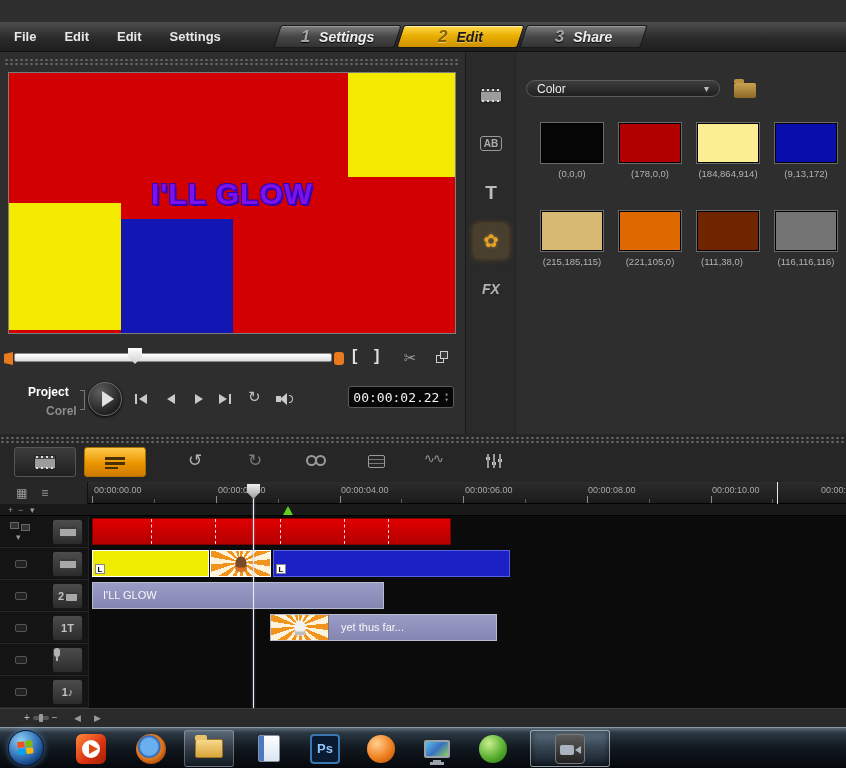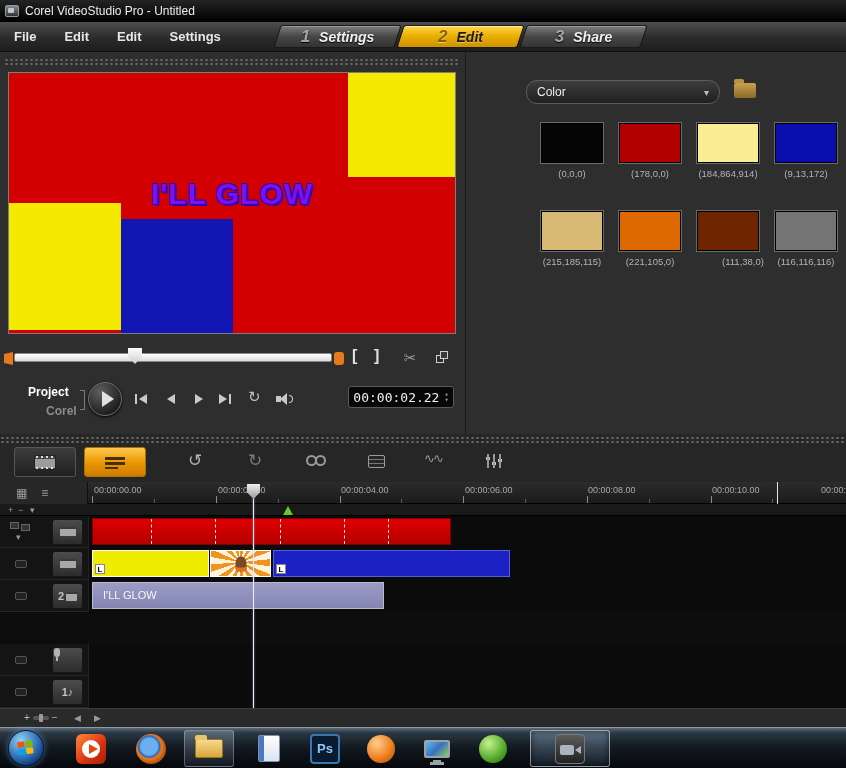--- a/index.html
+++ b/index.html
@@ -186,24 +186,20 @@
   .mon::after{content:"";position:absolute;left:7px;bottom:-7px;width:8px;height:3px;background:#9aa2aa;box-shadow:-3px 2px 0 #9aa2aa,3px 2px 0 #9aa2aa;}
   .vs{width:30px;height:30px;border-radius:4px;border:1px solid #7a7a7a;background:linear-gradient(#5c5c5c,#212121);position:relative;}
   .vs::before{content:"";position:absolute;left:4px;top:10px;width:14px;height:10px;background:#aab4be;border-radius:2px;}
   .vs::after{content:"";position:absolute;left:19px;top:11px;border-top:4px solid transparent;border-bottom:4px solid transparent;border-right:6px solid #aab4be;}
 </style>
 </head>
 <body>
 
 <div class="screen">
 
-  <div class="titlebar a">
-    <span class="app-icon"></span>
-    <span>Corel VideoStudio Pro - Untitled</span>
-  </div>
 
   <div class="menubar a">
     <span class="menu-item">File</span>
     <span class="menu-item">Edit</span>
     <span class="menu-item">Edit</span>
     <span class="menu-item">Settings</span>
     <div class="steps">
       <div class="step">
         <span class="bg"></span>
         <span class="num">1</span>
@@ -271,43 +267,60 @@
     <div class="timecode a" style="left:348px;top:334px;width:106px;height:22px;">
       <span>00:00:02.22</span>
       <span class="spin">
         <i>▴</i>
         <i>▾</i>
       </span>
     </div>
   </div>
 
   <div class="library a">
-
-    <div class="gsel a" style="left:60px;top:28px;width:194px;height:24px;gap:14px;">
+    <div class="libnav a">
+      <div class="navitem a" style="top:26px;">
+          <div class="film"></div>
+        </div>
+      <div class="navitem a" style="top:74px;">
+          <span class="ab">AB</span>
+        </div>
+      <div class="navitem a" style="top:124px;">
+          <span class="tt">T</span>
+        </div>
+      <div class="navitem active a" style="top:172px;">
+          <span class="fl">✿</span>
+        </div>
+      <div class="navitem a" style="top:220px;">
+          <span class="fx">FX</span>
+        </div>
+    </div>
+
+    <div class="gsel a" style="left:60px;top:28px;width:194px;height:17px;gap:14px;">
       <span>Color</span>
       <span class="caret">▾</span>
     </div>
     <div class="lfold a" style="left:268px;top:31px;"></div>
 
     <div class="swchip a" style="left: 74px; top: 70px; background: rgb(5, 5, 5);"></div>
     <div class="swchip a" style="left: 152px; top: 70px; background: rgb(178, 0, 0);"></div>
     <div class="swchip a" style="left: 230px; top: 70px; background: rgb(250, 237, 146);"></div>
     <div class="swchip a" style="left: 308px; top: 70px; background: rgb(9, 13, 172);"></div>
     <div class="swlabel a" style="left:67px;top:116px;">(0,0,0)</div>
     <div class="swlabel a" style="left:145px;top:116px;">(178,0,0)</div>
     <div class="swlabel a" style="left:223px;top:116px;">(184,864,914)</div>
     <div class="swlabel a" style="left:301px;top:116px;">(9,13,172)</div>
 
     <div class="swchip a" style="left: 74px; top: 158px; background: rgb(215, 185, 115);"></div>
     <div class="swchip a" style="left: 152px; top: 158px; background: rgb(221, 105, 0);"></div>
     <div class="swchip a" style="left: 230px; top: 158px; background: rgb(111, 38, 0);"></div>
     <div class="swchip a" style="left: 308px; top: 158px; background: rgb(116, 116, 116);"></div>
     <div class="swlabel a" style="left:67px;top:204px;">(215,185,115)</div>
     <div class="swlabel a" style="left:145px;top:204px;">(221,105,0)</div>
-    <div class="swlabel a" style="left:238px;top:204px;">(111,38,0)</div>
+    <div class="swlabel a" style="left:217px;top:204px;">(111,38,0)</div>
     <div class="swlabel a" style="left:301px;top:204px;">(116,116,116)</div>
   </div>
 
   <div class="timeline a">
     <div class="dots a" style="left:0;top:2px;width:846px;height:7px;"></div>
 
     <div class="viewbtn a" style="left:14px;top:13px;">
         <div class="film"></div>
       </div>
     <div class="viewbtn active a" style="left:84px;top:13px;">
@@ -402,20 +415,33 @@
         <div class="lk a"></div>
         <div class="ticon a">
           <span>2</span>
           <div class="minifilm small"></div>
         </div>
         <div class="clip lav a" style="left:92px;width:292px;">
           <span class="cliptext">I'LL GLOW</span>
         </div>
       </div>
 
+      <div class="trow a" style="top:130px;">
+        <div class="lane a"></div>
+        <div class="lk a"></div>
+        <div class="ticon a">
+          <span>1T</span>
+        </div>
+        <div class="clip lav flexc a" style="left:270px;width:227px;">
+          <i class="thumb sun">
+              <i class="fig white"></i>
+            </i>
+          <span class="cliptext">yet thus far...</span>
+        </div>
+      </div>
 
       <div class="trow a" style="top:162px;">
         <div class="lane a"></div>
         <div class="lk a"></div>
         <div class="ticon a">
             <div class="mic"></div>
           </div>
       </div>
 
       <div class="trow a" style="top:194px;">

